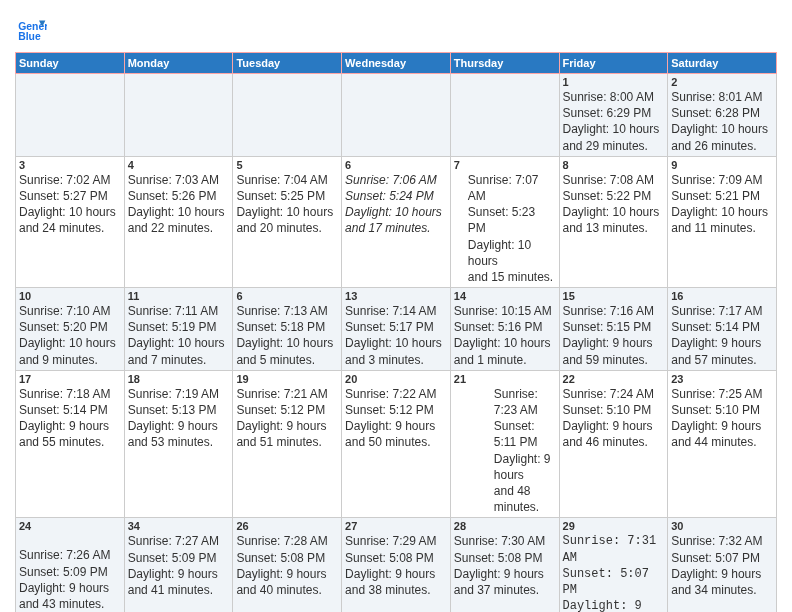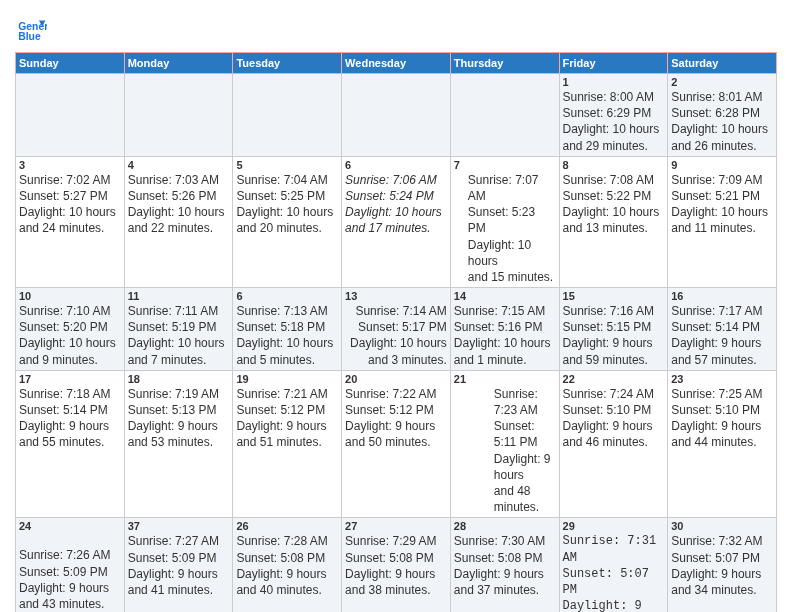--- a/index.html
+++ b/index.html
@@ -209,28 +209,28 @@
           </td>
           <td>
             <span class="day-num">6</span>
             <div class="day-info" style="white-space: pre-line;">Sunrise: 7:13 AM
 Sunset: 5:18 PM
 Daylight: 10 hours
 and 5 minutes.</div>
           </td>
           <td>
             <span class="day-num">13</span>
-            <div class="day-info" style="white-space: pre-line; text-align: right;">Sunrise: 7:14 AM
+            <div class="day-info" style="white-space: pre-line;">Sunrise: 7:14 AM
 Sunset: 5:17 PM
 Daylight: 10 hours
 and 3 minutes.</div>
           </td>
           <td>
             <span class="day-num">14</span>
-            <div class="day-info" style="white-space: pre-line;">Sunrise: 7:15 AM
+            <div class="day-info" style="white-space: pre-line;">Sunrise: 10:15 AM
 Sunset: 5:16 PM
 Daylight: 10 hours
 and 1 minute.</div>
           </td>
           <td>
             <span class="day-num">15</span>
             <div class="day-info" style="white-space: pre-line;">Sunrise: 7:16 AM
 Sunset: 5:15 PM
 Daylight: 9 hours
 and 59 minutes.</div>
@@ -296,21 +296,21 @@
         </tr>
         <tr>
           <td>
             <span class="day-num">24</span>
             <div class="day-info" style="white-space: pre-line; margin-top: 15px;">Sunrise: 7:26 AM
 Sunset: 5:09 PM
 Daylight: 9 hours
 and 43 minutes.</div>
           </td>
           <td>
-            <span class="day-num">37</span>
+            <span class="day-num">34</span>
             <div class="day-info" style="white-space: pre-line;">Sunrise: 7:27 AM
 Sunset: 5:09 PM
 Daylight: 9 hours
 and 41 minutes.</div>
           </td>
           <td>
             <span class="day-num">26</span>
             <div class="day-info" style="white-space: pre-line;">Sunrise: 7:28 AM
 Sunset: 5:08 PM
 Daylight: 9 hours

